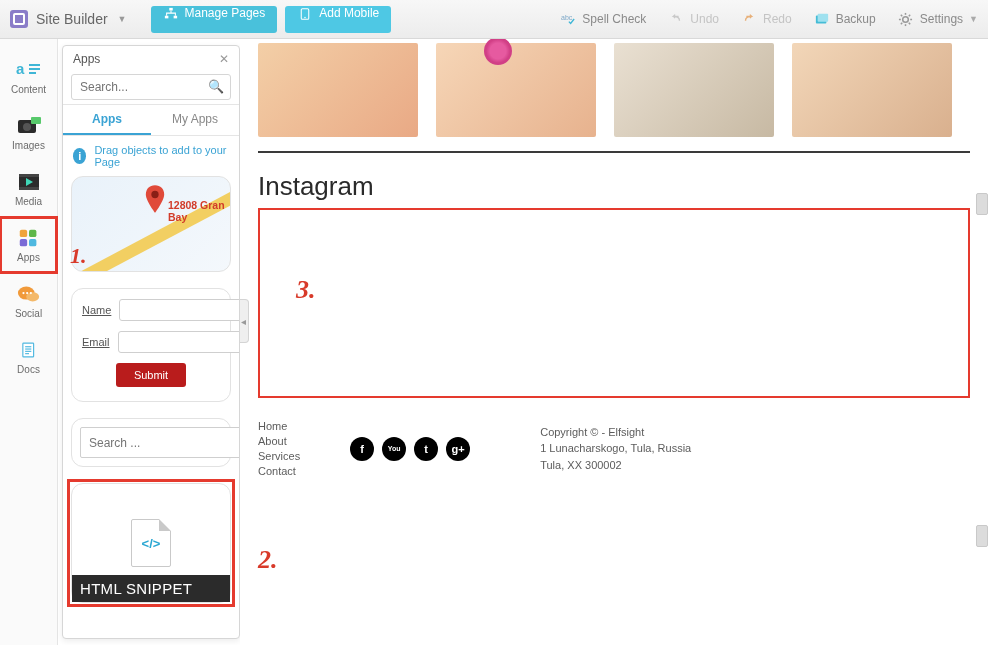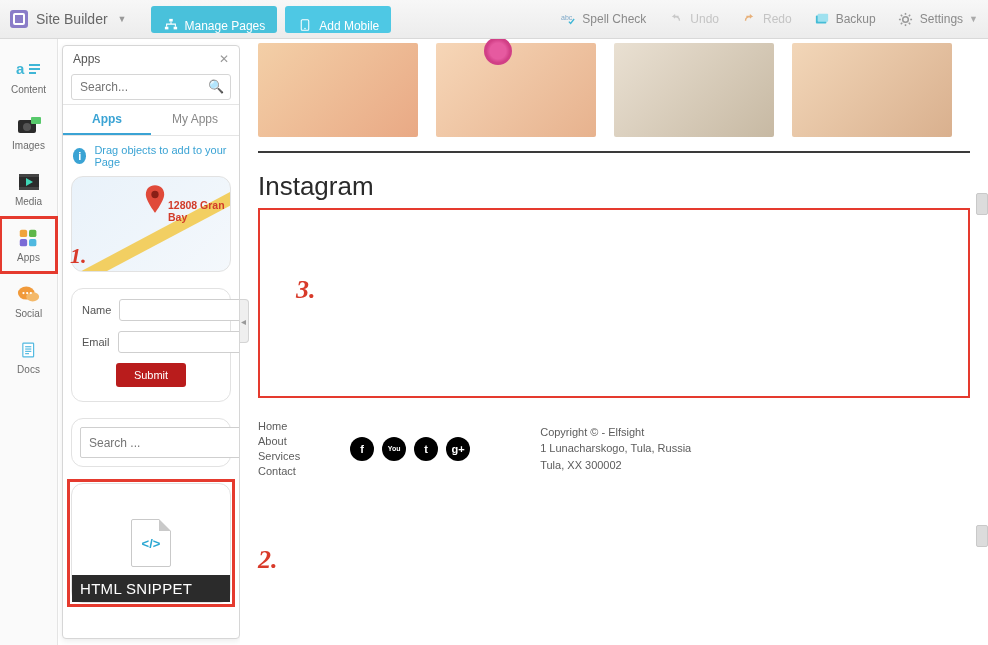--- a/index.html
+++ b/index.html
@@ -4,21 +4,21 @@
 <style>
 * { margin: 0; padding: 0; box-sizing: border-box; font-family: Arial, Helvetica, sans-serif; }
 html, body { width: 988px; height: 645px; overflow: hidden; background: #fff; }
 
 
 .topbar { height: 39px; background: linear-gradient(#f7f7f7,#ececec); border-bottom: 1px solid #d9d9d9; display: flex; align-items: center; padding: 0 10px; gap: 8px; font-size: 12px; color: #666; }
 .tb-logo { width: 18px; height: 18px; background: #8a7cc8; border-radius: 3px; display: inline-block; position: relative; }
 .tb-logo::after { content:""; position:absolute; inset:3px; border:2px solid #fff; border-radius:2px; }
 .tb-title { font-size: 14px; color: #666; font-weight: 500; }
 .tb-caret { font-size: 9px; color: #999; margin-left: 2px; }
-.tb-btn { display: inline-flex; align-items: flex-end; gap: 6px; height: 27px; padding: 0 12px; border-radius: 3px; font-size: 12px; color: #fff; cursor: pointer; }
+.tb-btn { display: inline-flex; align-items: flex-start; gap: 6px; height: 27px; padding: 0 12px; border-radius: 3px; font-size: 12px; color: #fff; cursor: pointer; }
 .tb-cyan { background: #49c1db; }
 .tb-cyan2 { background: #4ec8e4; }
 .tb-sep { flex: 0 0 8px; }
 .tb-right { margin-left: auto; display:flex; align-items:center; gap:22px; }
 .tb-item { display:inline-flex; align-items:center; gap:6px; color:#8a8a8a; cursor:pointer; }
 .tb-item.dis { color:#c4c4c4; cursor:default; }
 .tb-ico { width:16px; height:16px; display:inline-flex; align-items:center; justify-content:center; }
 
 
 .main { display:flex; height: calc(645px - 39px); }
@@ -42,21 +42,21 @@
 .panel-info { display:flex; align-items:center; gap:8px; padding:8px 10px; font-size:11px; color:#3aa3d4; }
 .info-badge { width:16px; height:16px; border-radius:50%; background:#3aa3d4; color:#fff; font-size:11px; font-weight:700; display:flex; align-items:center; justify-content:center; }
 .panel-body { padding: 0 8px 8px; overflow:hidden; flex:1; }
 .card { border:1px solid #e2e2e2; border-radius:12px; background:#fff; margin-bottom:16px; }
 .map-card { height:96px; background:linear-gradient(135deg,#e9f2fa 0%, #f4f8fc 100%); position:relative; overflow:hidden; }
 .map-road { position:absolute; left:-10px; top:52px; width:200px; height:12px; background:#f2cf62; transform:rotate(-28deg); }
 .map-pin { position:absolute; left:72px; top:8px; }
 .map-pin svg { width:22px; height:30px; }
 .map-addr { position:absolute; left:96px; top:22px; font-size:10.5px; color:#d23c2a; font-weight:600; }
 .form-card { padding:10px 10px 14px; }
-.form-row { display:flex; align-items:center; gap:8px; margin-bottom:10px; font-size:11px; color:#555; }
+.form-row { display:flex; align-items:center; gap:8px; margin-bottom:10px; font-size:11px; color:#555;text-decoration:underline; }
 .form-row label { width:34px; text-align:left; }
 .form-row input { flex:1; height:22px; border:1px solid #cfcfcf; border-radius:3px; }
 .form-submit { display:block; margin:6px auto 0; background:#b91c1c; color:#fff; border:none; border-radius:3px; padding:6px 18px; font-size:11px; cursor:pointer; }
 .search-card { padding:8px; display:flex; align-items:center; }
 .search-card input { flex:1; height:31px; border:1px solid #cfcfcf; border-radius:2px 0 0 2px; padding:0 8px; font-size:12px; }
 .snippet-card { height:120px; position:relative; display:flex; align-items:center; justify-content:center; }
 .snippet-card .file { width:40px; height:48px; border:1px solid #c9c9c9; border-radius:2px; position:relative; display:flex; align-items:center; justify-content:center; }
 .snippet-card .file::before { content:""; position:absolute; right:-1px; top:-1px; width:0; height:0; border-top:12px solid #fff; border-left:12px solid #c9c9c9; }
 .snippet-card .file span { color:#2aa7d2; font-size:13px; font-weight:700; }
 .snippet-label { position:absolute; left:0; right:0; bottom:0; background:#2b2b2b; color:#fff; font-size:15px; padding:5px 8px; letter-spacing:.3px; }

